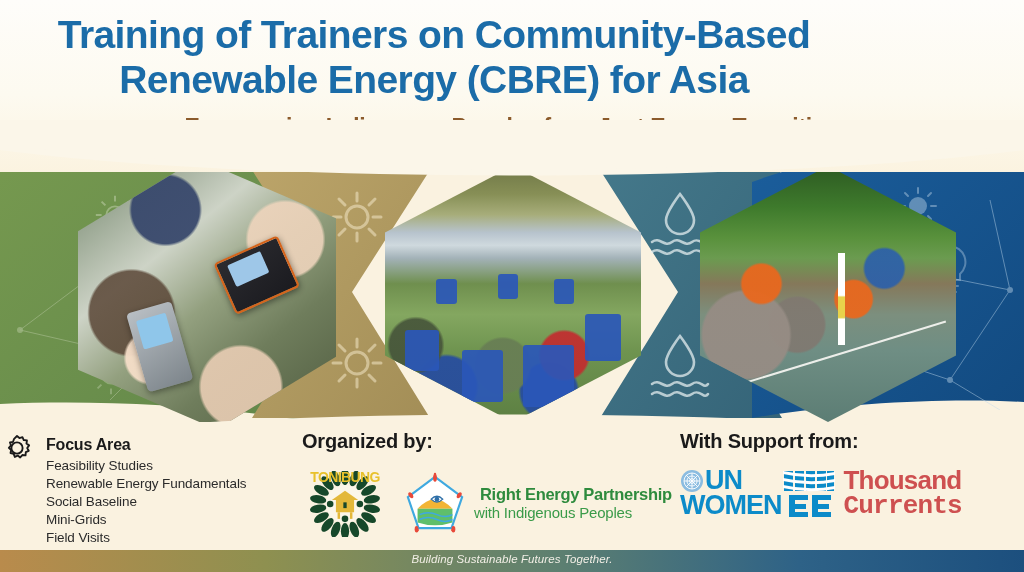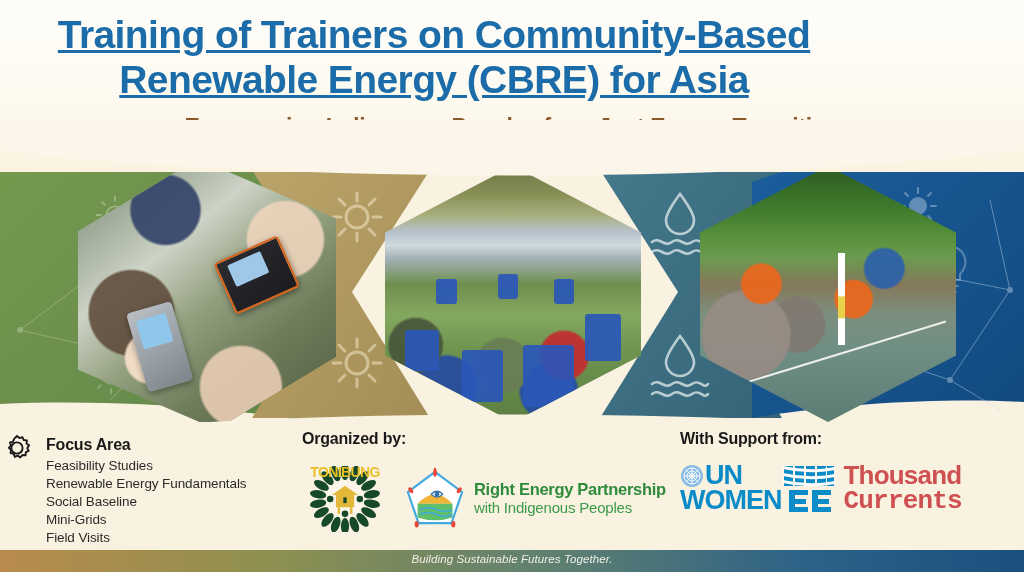--- a/index.html
+++ b/index.html
@@ -13,21 +13,20 @@
   
   .header{
     position:absolute;left:0;top:0;width:1024px;height:172px;
     background:linear-gradient(180deg,#FEFDFA 0%,#FDFAF0 55%,#FBF3E0 100%);
     z-index:4;
   }
   .title{
     position:absolute;left:0;top:12px;width:868px;text-align:center;
     font-size:39px;line-height:45px;font-weight:bold;letter-spacing:-0.6px;
     color:#1B6CA8;
-    text-decoration:underline;
   }
   .subtitle{
     position:absolute;left:0;top:114px;width:1024px;text-align:center;
     font-size:23px;font-weight:bold;letter-spacing:-0.3px;color:#8B5A2B;
   }
   .dateline{
     position:absolute;left:0;top:146px;width:1024px;text-align:center;
     font-size:15px;font-weight:bold;color:#2A2A2A;
   }
   .header-curve{
@@ -110,33 +109,33 @@
 
   .focus-block{position:absolute;left:46px;top:24px;z-index:8;}
   .focus-head{display:flex;align-items:center;gap:0px;}
   .gear{width:30px;height:30px;position:absolute;left:-44px;top:-3px;}
   .focus-title{font-size:16px;font-weight:bold;color:#1A1A1A;letter-spacing:-0.2px;}
   .focus-list{margin:3px 0 0 0;padding:0;list-style:none;}
   .focus-list li{font-size:13.5px;line-height:18px;color:#2B2B2B;letter-spacing:-0.1px;}
 
   .org-block{position:absolute;left:302px;top:18px;z-index:8;}
   .sup-block{position:absolute;left:680px;top:18px;z-index:8;}
-  .col-head{font-size:16px;font-weight:bold;color:#1A1A1A;letter-spacing:-0.2px;}
+  .col-head{font-size:20px;font-weight:bold;color:#1A1A1A;letter-spacing:-0.2px;}
   .logo-row{display:flex;align-items:center;margin-top:14px;}
 
   
   .tonibung{position:relative;width:86px;height:72px;}
   .tb-wreath{position:absolute;left:3px;top:4px;width:80px;height:66px;}
   .tb-word{position:absolute;left:0;top:2px;width:86px;text-align:center;
     font-size:14px;font-weight:bold;color:#E8C12B;letter-spacing:-0.6px;}
   
   .rep{display:flex;align-items:center;margin-left:16px;}
   .rep-mark{width:62px;height:62px;}
   .rep-text{margin-left:8px;}
-  .rep-l1{font-size:16.5px;font-weight:bold;color:#2E8B3D;line-height:19px;letter-spacing:-0.3px;}
+  .rep-l1{font-size:16.5px;font-weight:bold;color:#2E8B3D;line-height:19px;letter-spacing:-0.3px;margin-left:6px;}
   .rep-l2{font-size:15px;color:#3A9B49;line-height:18px;letter-spacing:-0.2px;}
 
   
   .unw{display:flex;align-items:flex-end;}
   .unw-text{font-size:27px;font-weight:bold;color:#0C8BC9;line-height:25px;letter-spacing:-1px;}
   .unw-r1{display:flex;align-items:center;}
   .unw-emb{width:24px;height:24px;margin-right:1px;}
   .unw-bars{width:52px;height:48px;margin-left:2px;}
   .tc{margin-left:8px;}
   .tc-l{font-size:26px;font-weight:bold;color:#CE5050;line-height:26px;letter-spacing:-0.8px;}

